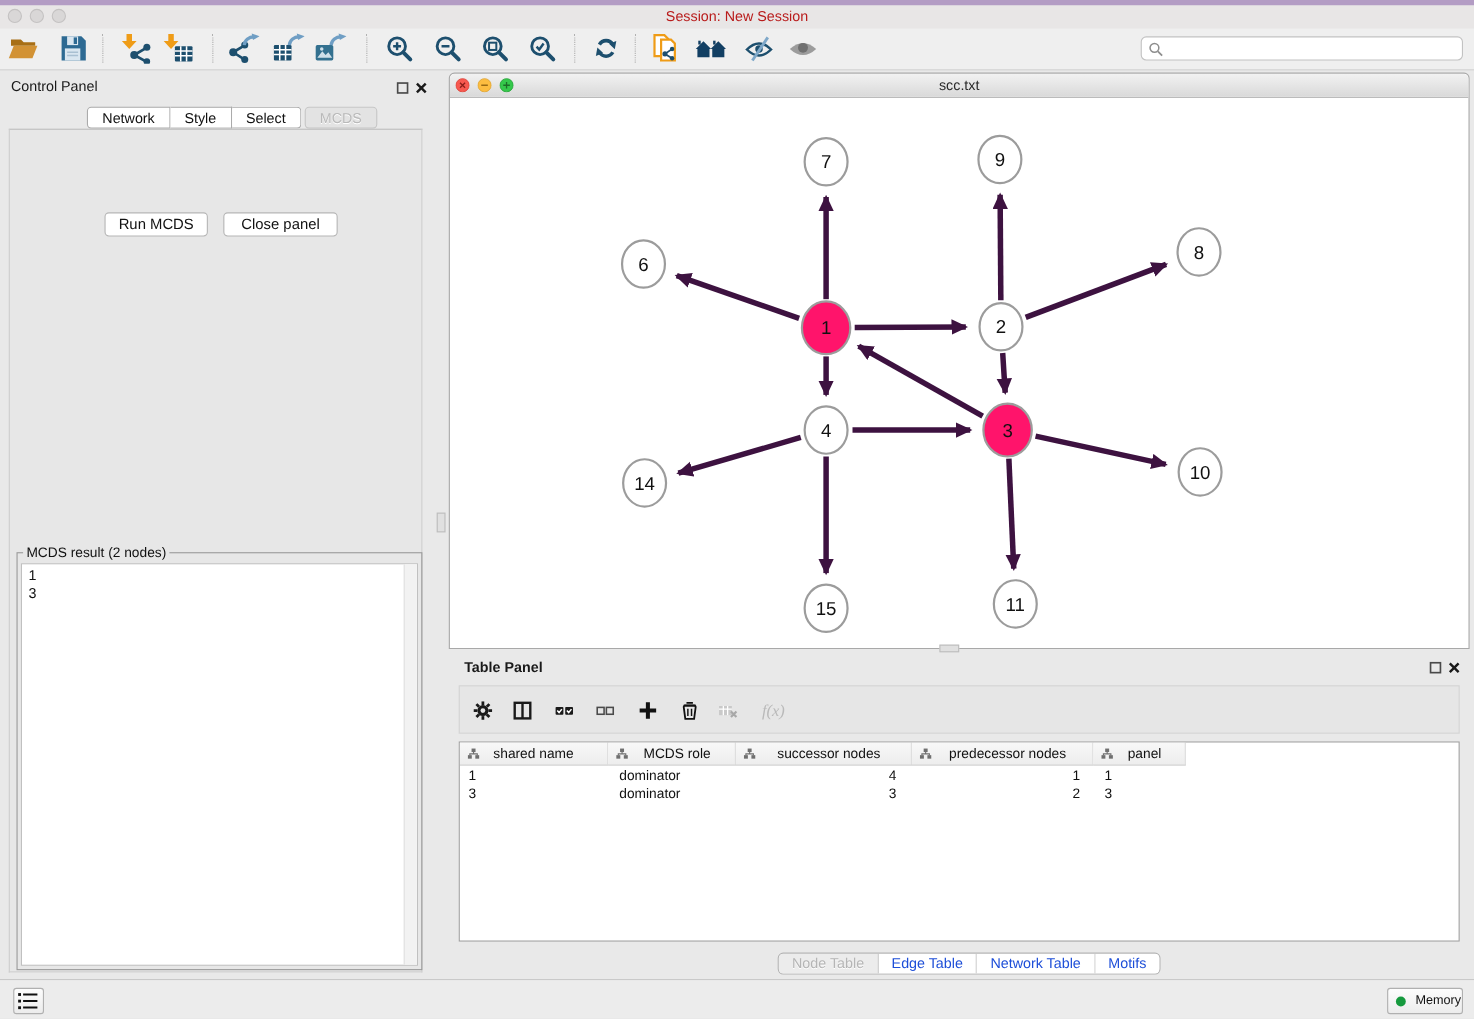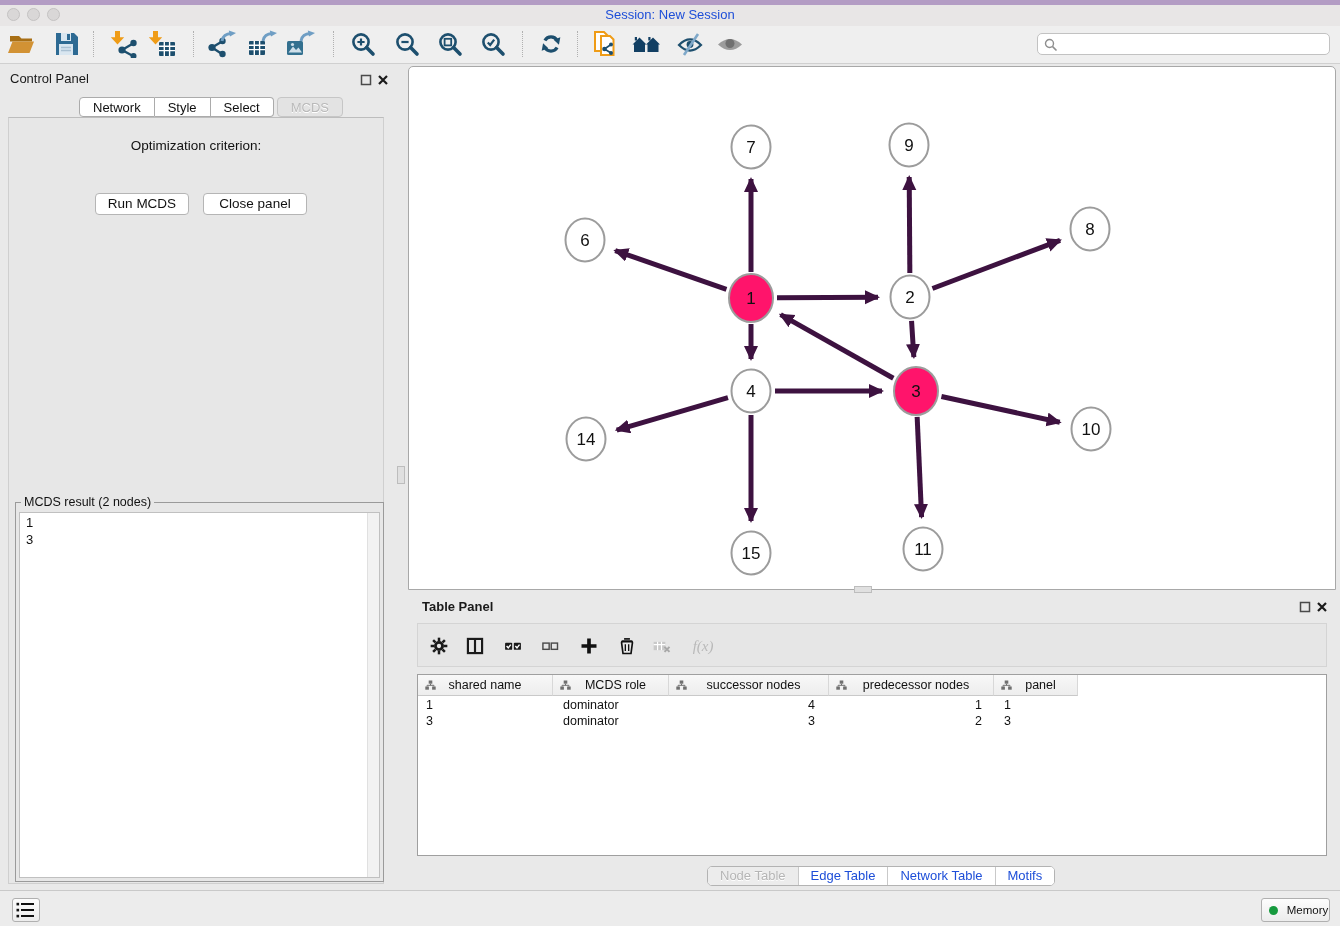--- a/index.html
+++ b/index.html
@@ -1,21 +1,21 @@
 <!DOCTYPE html>
 <html><head>
 <meta charset="utf-8">
 <style>
 * { box-sizing:border-box; margin:0; padding:0; }
 html,body { width:1340px; height:926px; }
 body { font-family:"Liberation Sans",sans-serif; background:#e9e9e9; position:relative; overflow:hidden; font-size:13px; }
 #top-strip { position:absolute; left:0; top:0; width:100%; height:5px; background:#b39cc4; }
 #titlebar { position:absolute; left:0; top:5px; width:100%; height:21px; background:#e8e6e6; }
 .tl-dot { width:13px; height:13px; border-radius:50%; background:#d9d7d7; border:1px solid #c4c2c2; position:absolute; top:3px; }
-#title-text { width:100%; text-align:center; font-size:13px; color:#1d4ed8; line-height:20px; }
+#title-text { width:100%; text-align:center; font-size:13px; color:#b91c1c; line-height:20px; }
 #toolbar { position:absolute; left:0; top:26px; width:100%; height:38px; background:#efefef; border-bottom:1px solid #d0d0d0; }
 .tb-icon { position:absolute; top:4px; width:30px; height:28px; }
 .tb-icon svg { width:100%; height:100%; display:block; }
 .tb-sep { position:absolute; top:5px; height:26px; width:0; border-left:1px dotted #b0b0b0; }
 #search-box { position:absolute; right:10px; top:33px; width:293px; height:22px; background:#fff; border:1px solid #c2c2c2; border-radius:5px; }
 #search-box svg { position:absolute; left:6px; top:4px; }
 
 #cp-header { position:absolute; left:10px; top:71px; font-size:13px; color:#1a1a1a; }
 .panel-btn { position:absolute; width:12px; height:12px; }
 #cp-tabs { position:absolute; left:79px; top:97px; height:20px; display:flex; }
@@ -235,34 +235,48 @@
 <svg class="panel-btn" style="left:377px; top:74px;" viewBox="0 0 12 12">
     <path d="M2 2L10 10M10 2L2 10" stroke="#1a1a1a" stroke-width="2.2"></path>
   </svg>
 <div id="cp-tabs">
     <div class="cp-tab first">Network</div>
     <div class="cp-tab">Style</div>
     <div class="cp-tab last-group">Select</div>
     <div class="cp-tab disabled">MCDS</div>
   </div>
 <div id="cp-box">
-  <div id="opt-label">Optimization criterion:</div>
   <div id="run-btn" class="cp-button">Run MCDS</div>
   <div id="close-btn" class="cp-button">Close panel</div>
   <div id="result-box">
     <div id="result-legend">MCDS result (2 nodes)</div>
     <div id="result-inner">
       <div id="result-text">1
 3</div>
       <div id="result-scroll"></div>
     </div>
   </div>
 </div>
 
 <div id="net-win">
+  <div id="net-titlebar">
+    <svg class="tl" style="left:5px" viewBox="0 0 13 13">
+        <circle cx="6.5" cy="6.5" r="6" fill="#f7594f" stroke="#df453c" stroke-width="0.8"></circle>
+        <path d="M4.2 4.2l4.6 4.6M8.8 4.2l-4.6 4.6" stroke="#8c1f1a" stroke-width="1.2"></path>
+      </svg>
+    <svg class="tl" style="left:25px" viewBox="0 0 13 13">
+        <circle cx="6.5" cy="6.5" r="6" fill="#fdbd40" stroke="#e0a738" stroke-width="0.8"></circle>
+        <path d="M3.5 6.5h6" stroke="#9a6b14" stroke-width="1.4"></path>
+      </svg>
+    <svg class="tl" style="left:45px" viewBox="0 0 13 13">
+        <circle cx="6.5" cy="6.5" r="6" fill="#35c84b" stroke="#2aa73e" stroke-width="0.8"></circle>
+        <path d="M6.5 3.5v6M3.5 6.5h6" stroke="#1d6e28" stroke-width="1.2"></path>
+      </svg>
+    <div id="net-title">scc.txt</div>
+  </div>
   <svg id="graph-svg" viewBox="0 0 926 500">
       <defs>
         <marker id="arrow" markerUnits="userSpaceOnUse" markerWidth="18" markerHeight="16" refX="13" refY="7" orient="auto">
           <path d="M0 0L15 7L0 14z" fill="#3d1240"></path>
         </marker>
       </defs>
       <line x1="342" y1="183" x2="342" y2="90" stroke="#3d1240" stroke-width="5" marker-end="url(#arrow)"></line>
       <line x1="317.4550759048698" y1="200.4240626655569" x2="206.20913734785262" y2="161.55499979623767" stroke="#3d1240" stroke-width="5" marker-end="url(#arrow)"></line>
       <line x1="367.9994857950893" y1="208.83648122141454" x2="469.0006328675824" y2="208.20125388133596" stroke="#3d1240" stroke-width="5" marker-end="url(#arrow)"></line>
       <line x1="342" y1="235" x2="342" y2="270" stroke="#3d1240" stroke-width="5" marker-end="url(#arrow)"></line>

